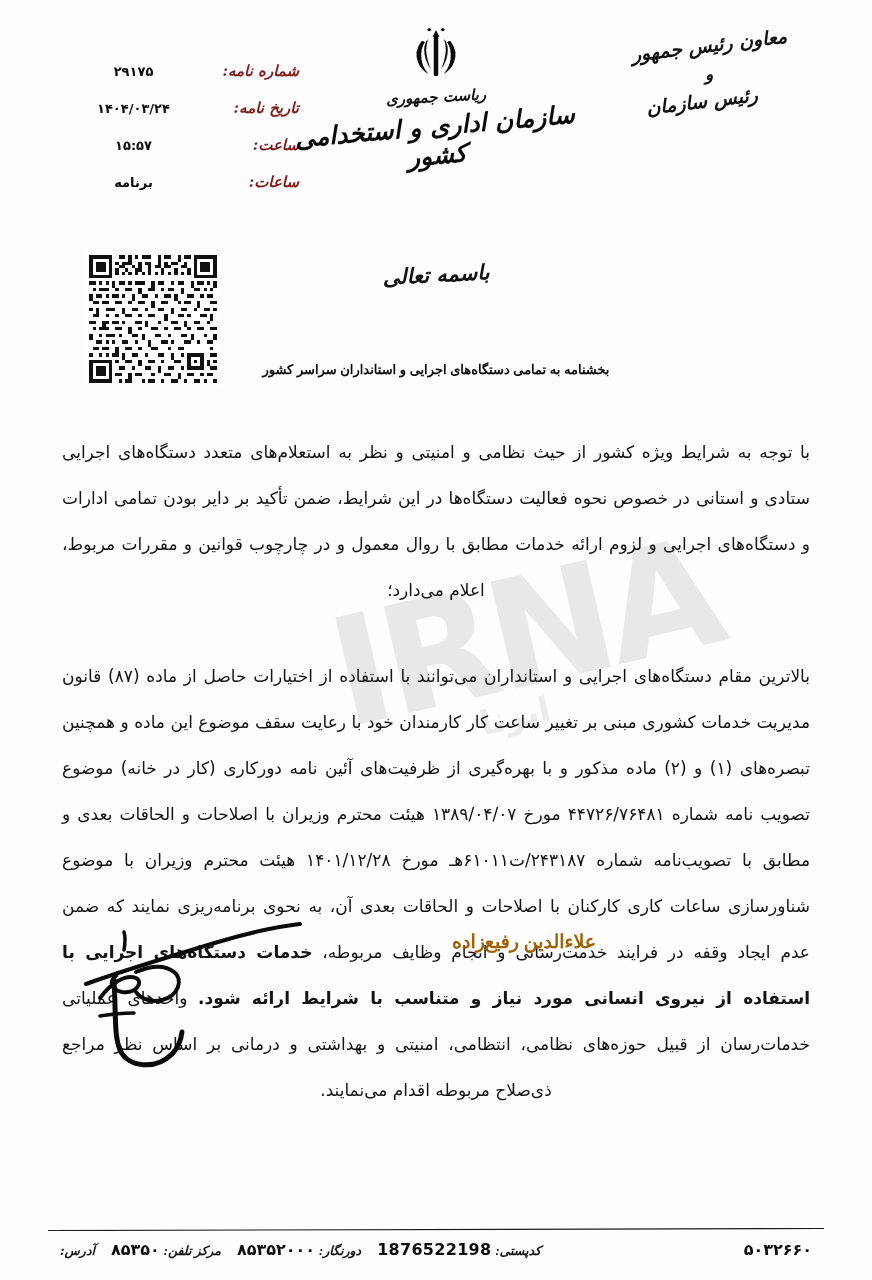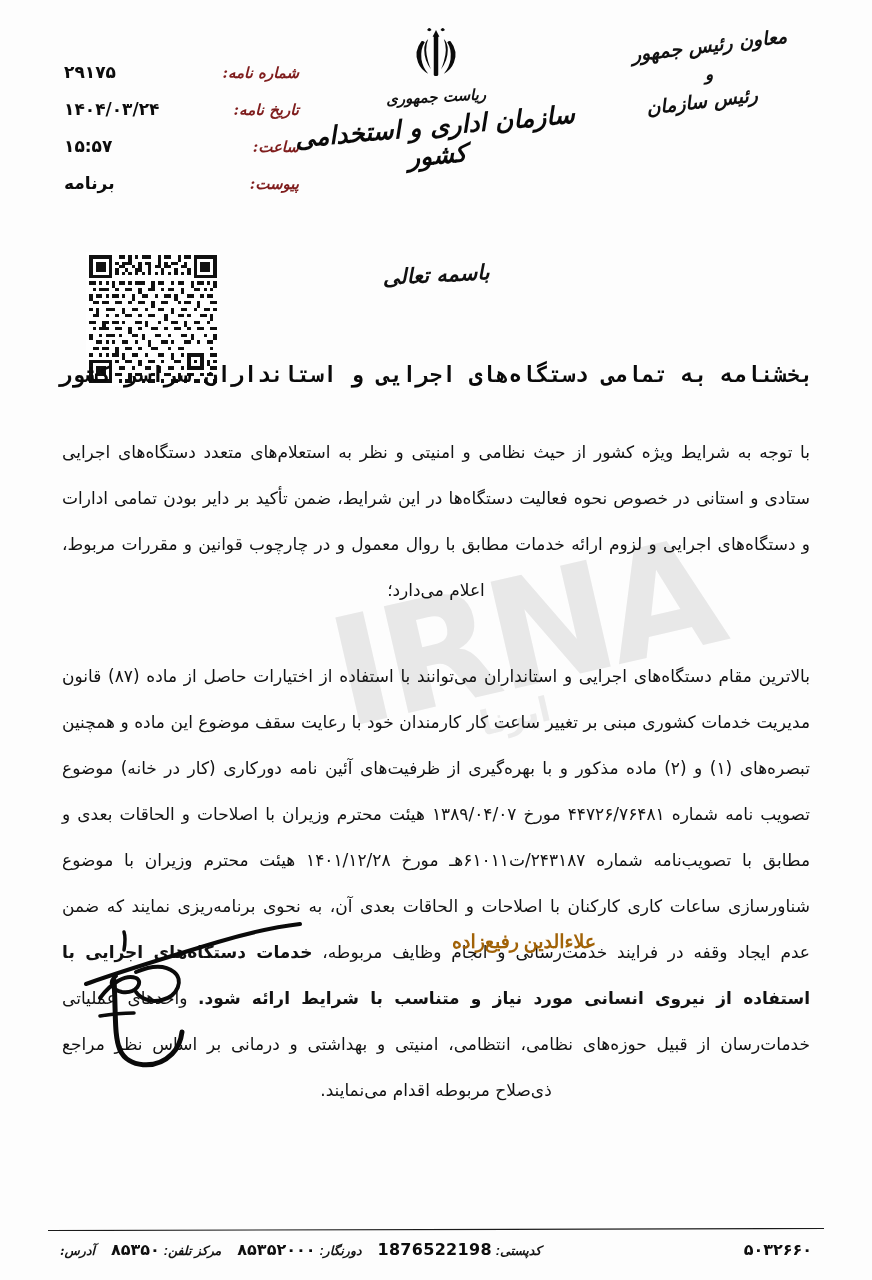--- a/index.html
+++ b/index.html
@@ -86,23 +86,23 @@
     text-align: right;
     font-family: "DejaVu Serif", "Liberation Serif", serif;
     font-size: 15px;
     font-style: italic;
     font-weight: 600;
     color: #7f1d1d;
     padding-left: 8px;
   }
   .meta-value {
     flex: 1;
-    text-align: left;
+    text-align: center;
     font-family: "DejaVu Sans", "Liberation Sans", sans-serif;
-    font-size: 17px;
+    font-size: 13px;
     font-weight: 700;
     color: #0c0c0c;
     letter-spacing: 0.5px;
   }
 
   .hdr-center {
     position: absolute;
     top: 22px;
     left: 0; right: 0;
     margin: 0 auto;
@@ -187,22 +187,22 @@
     z-index: 3;
     transform: rotate(-3deg);
   }
 
   
   .doc-title {
     position: absolute;
     top: 362px;
     left: 0; right: 0;
     text-align: center;
-    font-family: Liberation Mono, monospace;
-    font-size: 22px;
+    font-family: Liberation Sans, sans-serif;
+    font-size: 13px;
     font-weight: 700;
     color: #0a0a0a;
     z-index: 3;
     letter-spacing: -0.2px;
   }
 
   
   .body-area {
     position: absolute;
     top: 412px;
@@ -275,21 +275,21 @@
     gap: 16px;
     padding: 0 12px;
   }
   .f-item {
     display: flex;
     flex-direction: row;
     align-items: baseline;
     white-space: nowrap;
   }
   .f-label {
-    font-family: Liberation Sans, sans-serif;
+    font-family: Liberation Serif, serif;
     font-size: 12.5px;
     font-style: italic;
     font-weight: 600;
     color: #141414;
     padding-left: 4px;
   }
   .f-value {
     font-family: "DejaVu Sans", "Liberation Sans", sans-serif;
     font-size: 16px;
     font-weight: 700;
@@ -325,21 +325,21 @@
       </div>
       <div class="meta-row">
         <span class="meta-label">تاریخ نامه:</span>
         <span class="meta-value">۱۴۰۴/۰۳/۲۴</span>
       </div>
       <div class="meta-row">
         <span class="meta-label">ساعت:</span>
         <span class="meta-value">۱۵:۵۷</span>
       </div>
       <div class="meta-row">
-        <span class="meta-label">پیوست:</span>
+        <span class="meta-label">ساعات:</span>
         <span class="meta-value">برنامه</span>
       </div>
     </div>
 
     <div class="hdr-center">
       <svg class="emblem" viewBox="0 0 100 110">
         <g fill="#0b0b0b">
 
           <rect x="46" y="22" width="8" height="74" rx="2"></rect>
           <path d="M50 14 L44 26 L56 26 Z"></path>

